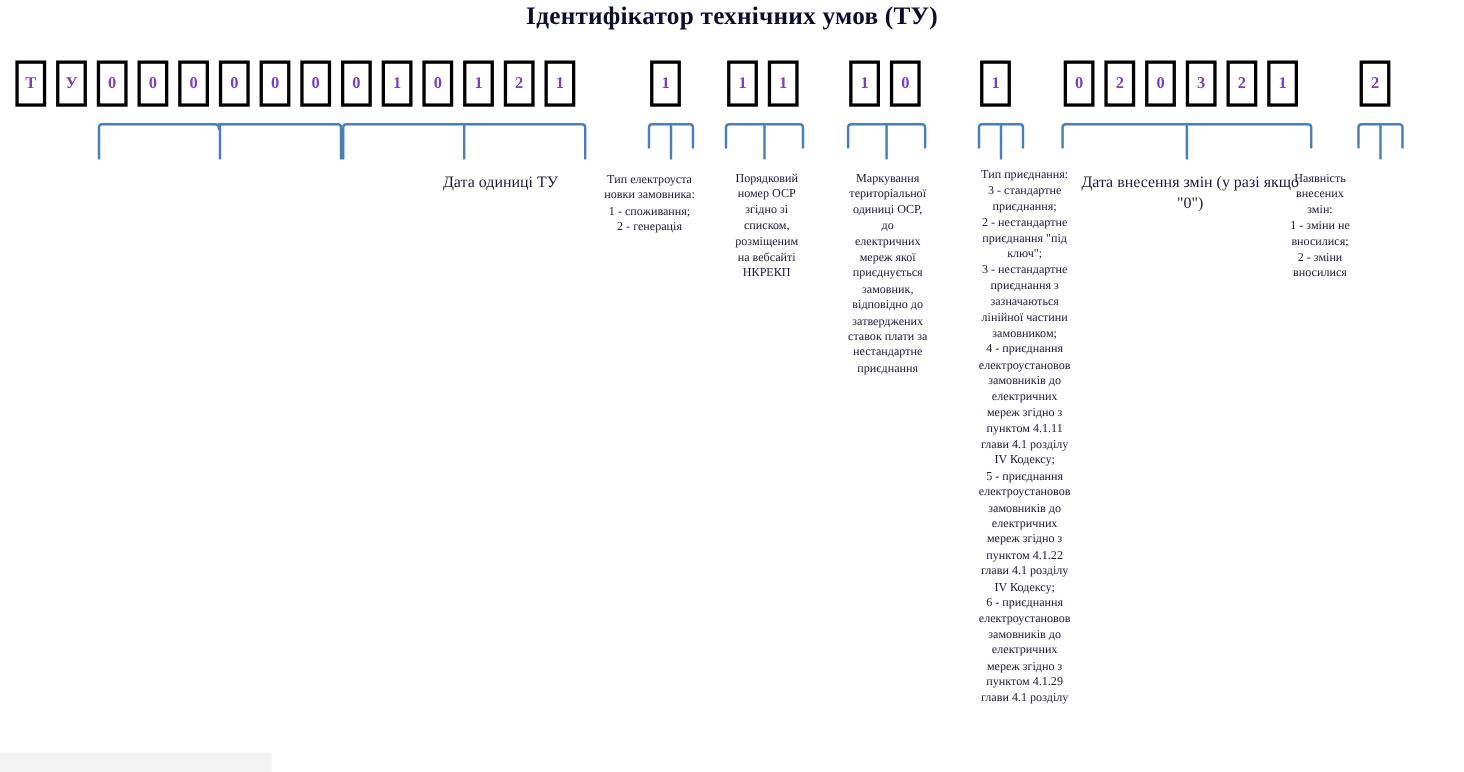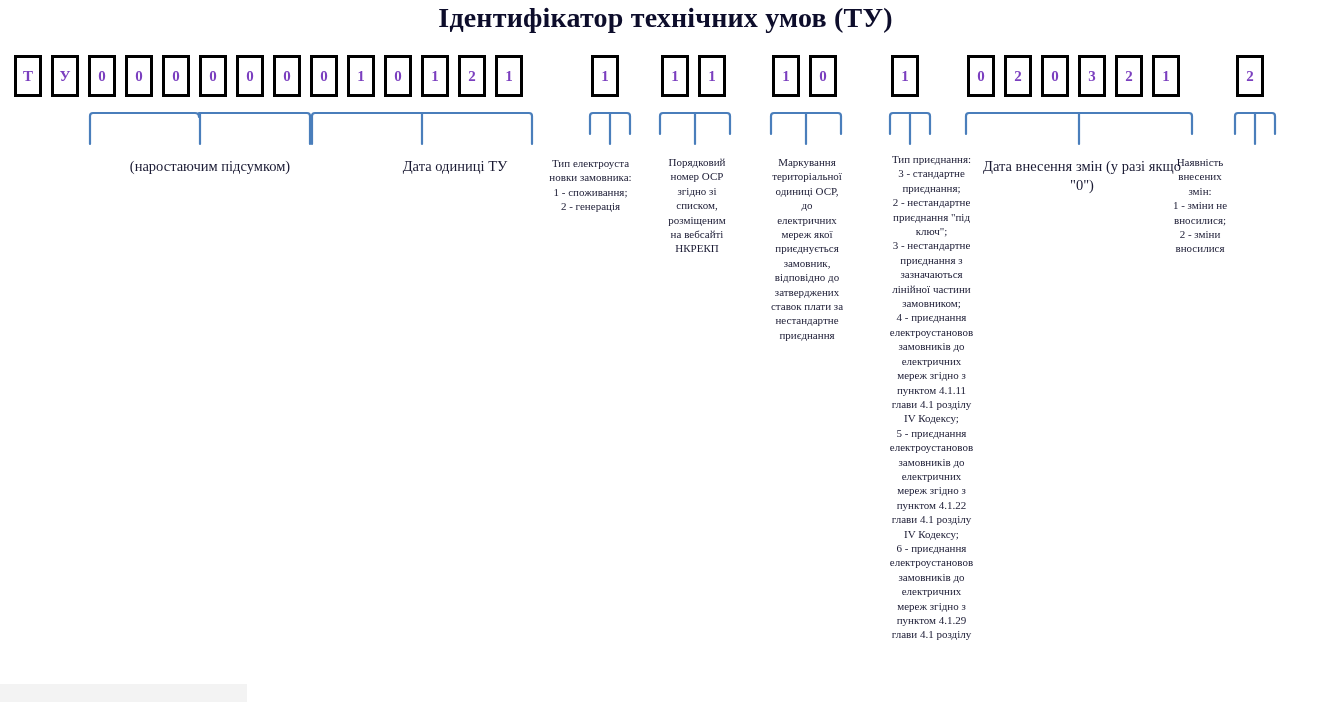--- a/index.html
+++ b/index.html
@@ -18,21 +18,21 @@
   }
 
   
   #page-title {
     position: absolute;
     top: 2px;
     left: 0;
     width: 1331px;
     text-align: center;
     font-family: "Liberation Serif", "DejaVu Serif", serif;
-    font-size: 28px;
+    font-size: 23px;
     font-weight: bold;
     letter-spacing: 0.2px;
     color: #0d0d2b;
     white-space: nowrap;
   }
 
   
   #boxes-row {
     position: absolute;
     top: 55px;
@@ -191,21 +191,20 @@
 
   <div class="bracket" style="left:1233px; width:44px;">
     <svg width="44" height="46" viewBox="0 0 44 46">
       <path d="M2,34 L2,16 Q2,13 5,13 L39,13 Q42,13 42,16 L42,34" fill="none" stroke="#4a7ebb" stroke-width="2.2" stroke-linecap="round" stroke-linejoin="round"></path>
       <path d="M22,13 L22,44" fill="none" stroke="#4a7ebb" stroke-width="2.2" stroke-linecap="round"></path>
     </svg>
   </div>
 </div>
 
 <div class="label label-big" style="left:40px; top:157px; width:340px;">
-  <div>(наростаючим підсумком)</div>
 </div>
 
 <div class="label label-big" style="left:355px; top:157px; width:200px;">
   <div>Дата одиниці ТУ</div>
 </div>
 
 <div class="label label-small" style="left:538px; top:156px; width:105px;">
   <div>Тип електроуста</div>
   <div>новки замовника:</div>
   <div>1 - споживання;</div>

